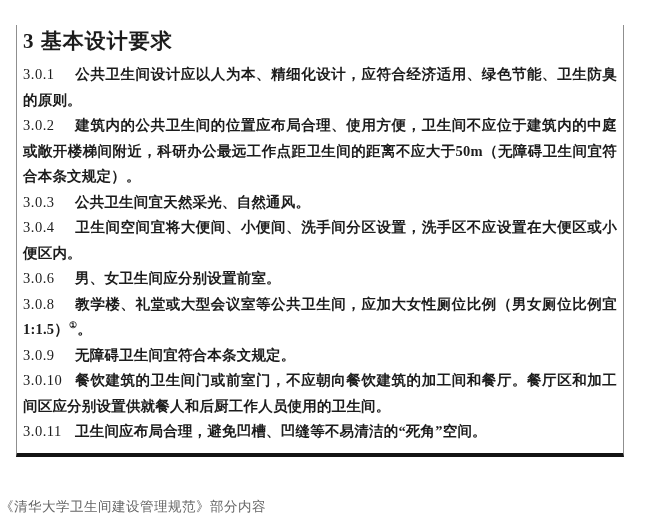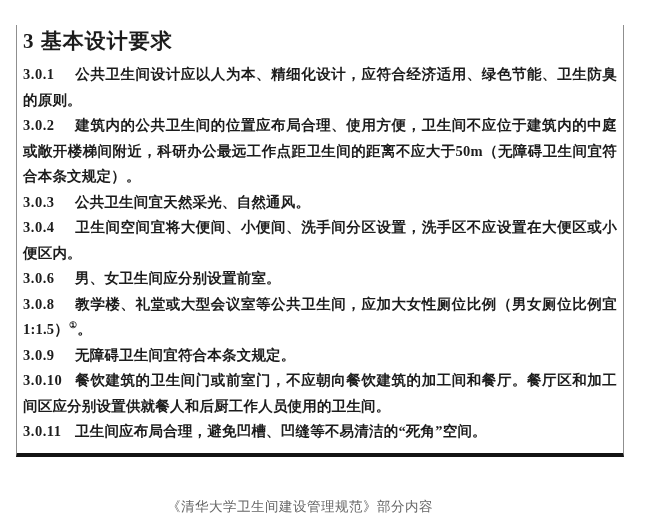--- a/index.html
+++ b/index.html
@@ -40,34 +40,34 @@
     font-size: 14.5px;
     line-height: 25.5px;
     font-weight: 600;
     color: var(--ink, #1c1c1c);
     text-align: justify;
     letter-spacing: 0.2px;
   }
   .clause-num {
     display: inline-block;
     min-width: 52px;
-    font-weight: 700;
+    font-weight: 400;
     letter-spacing: 0.5px;
   }
   .clause sup {
     font-size: 9px;
     vertical-align: super;
     line-height: 0;
   }
   .caption {
     position: absolute;
     left: 0;
     top: 498px;
     width: 600px;
-    text-align: center;
+    text-align: left;
     font-family: "Liberation Sans", "DejaVu Sans", sans-serif;
     font-size: 13.5px;
     color: var(--caption, #666666);
     letter-spacing: 0.5px;
   }
 </style>
 </head>
 <body>
 
 <div class="stage">

